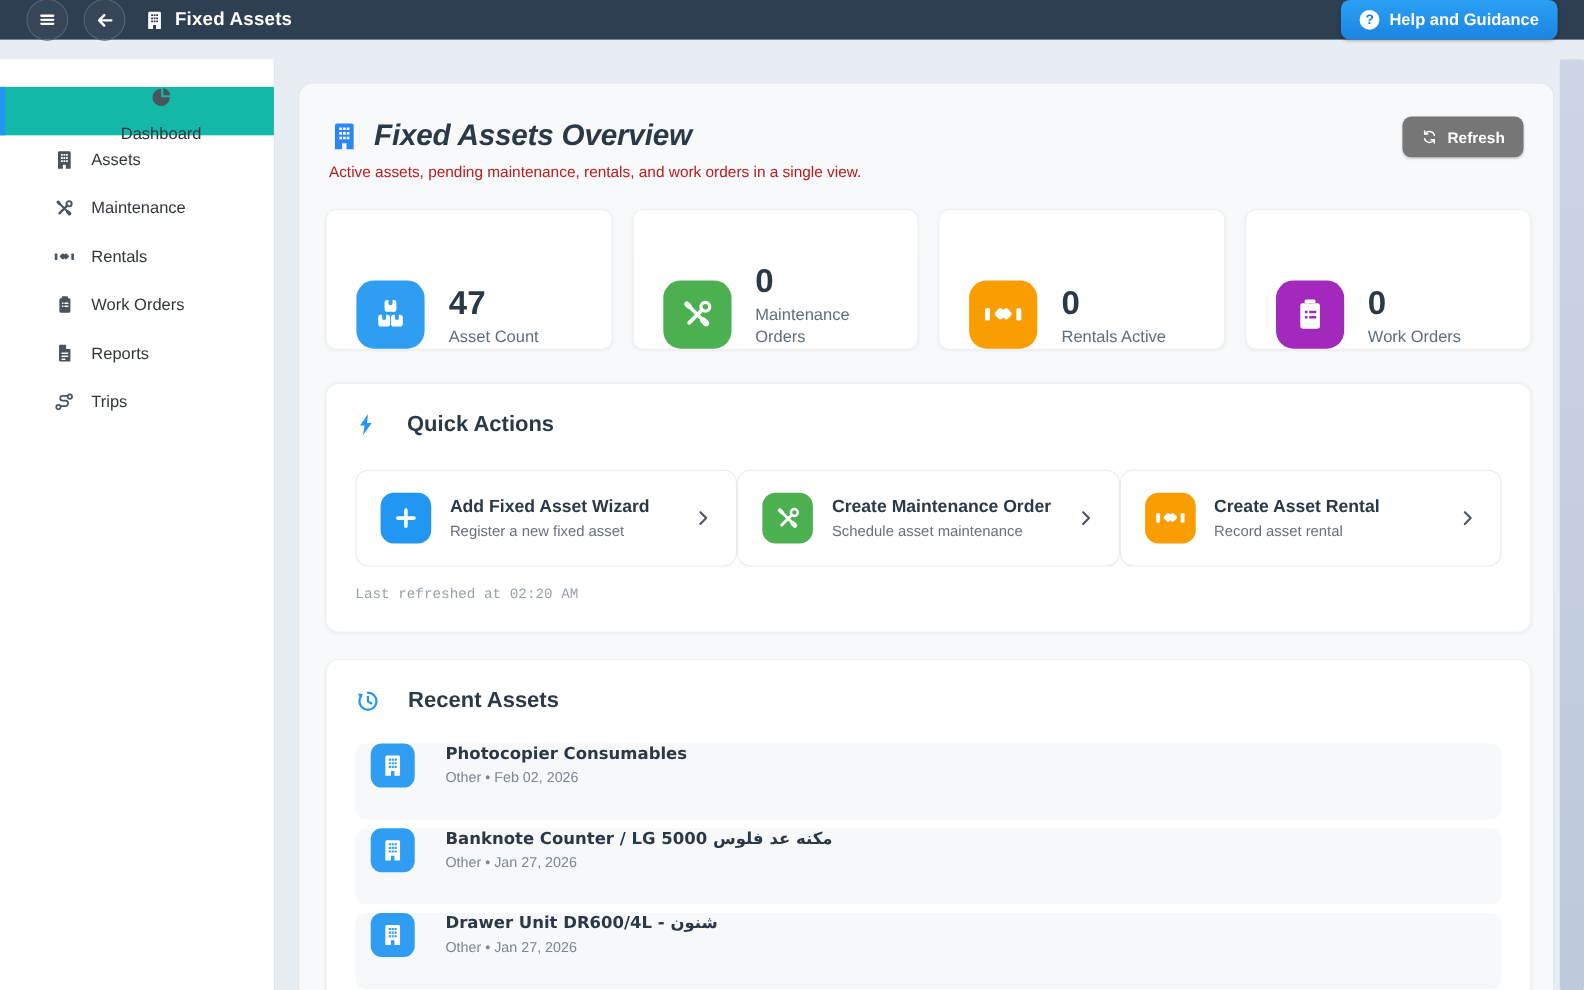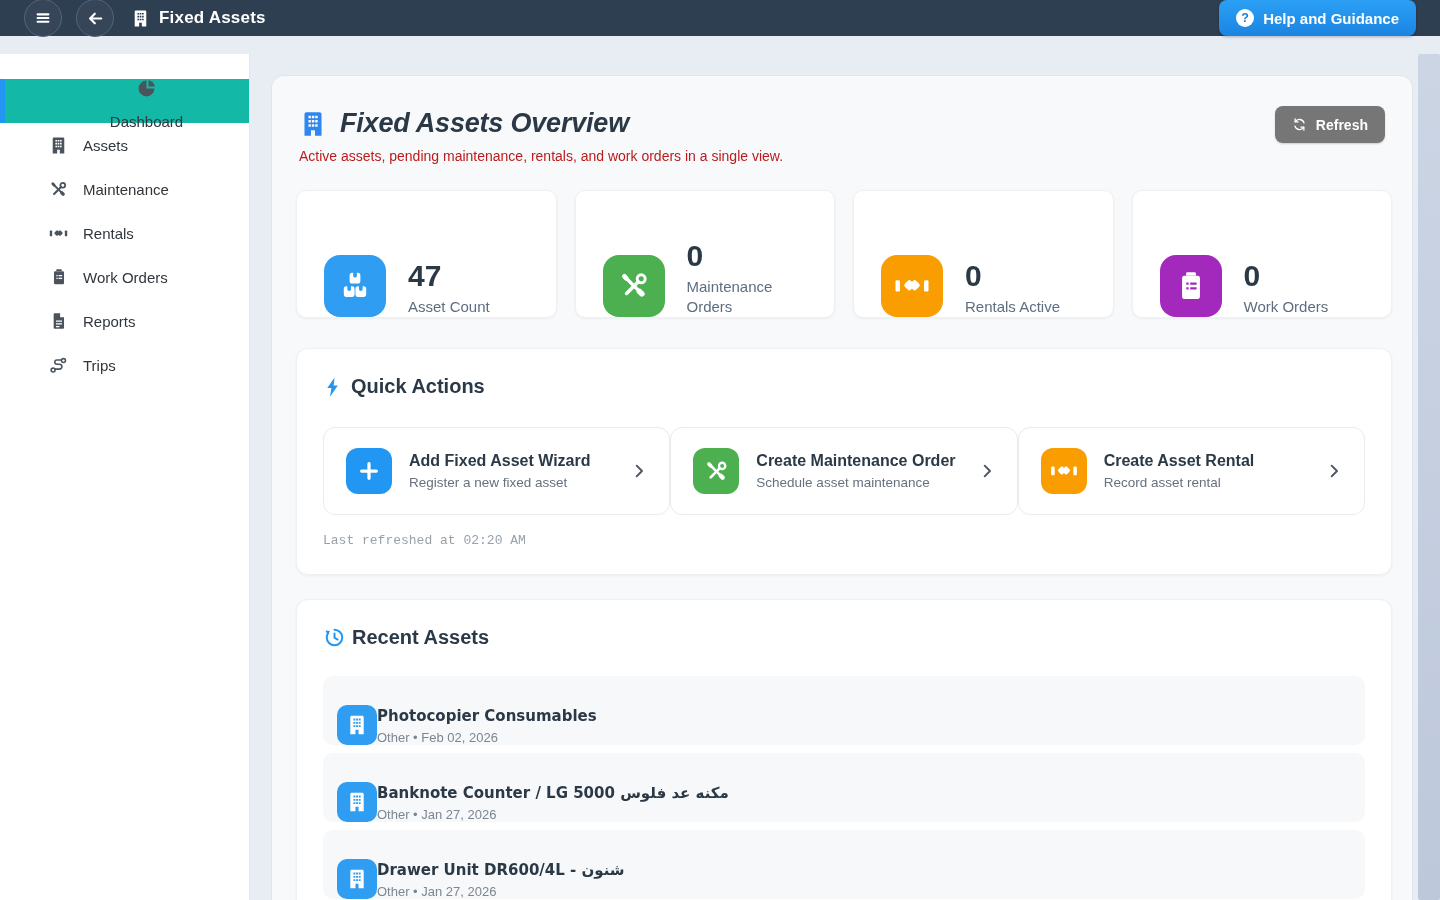--- a/index.html
+++ b/index.html
@@ -89,21 +89,21 @@
     display:flex; align-items:center; justify-content:center;
   }
   .stat-num { font-size:30px; font-weight:800; color:#2b3947; line-height:1.05; }
   .stat-label { margin-top:5px; font-size:15px; color:#5d6e80; max-width:112px; line-height:1.35; }
 
   
   .section-card {
     margin:30px 20px 0 24px; background:#fff; border:1px solid #eef0f3; border-radius:12px;
     box-shadow:0 1px 3px rgba(16,24,40,.05); padding:26px;
   }
-  .section-head { display:flex; align-items:center; gap:6px; }
+  .section-head { display:flex; gap:25px; }
   .section-head .h-ic { color:#2196f3; display:flex; }
   .section-title { font-size:20px; font-weight:700; color:#2b3947; }
 
   .actions-row { display:flex; margin-top:29px; }
   .action-btn {
     flex:1; height:88px; background:#fff; border:1px solid #e8ebef; border-radius:12px;
     display:flex; align-items:center; gap:17px; padding:0 20px 0 22px; cursor:pointer;
     font-family:inherit; text-align:left;
   }
   .action-icon {
@@ -112,21 +112,21 @@
   }
   .action-title { font-size:16px; font-weight:700; color:#2b3947; }
   .action-sub { margin-top:5px; font-size:13.5px; color:#66717d; }
   .action-chev { margin-left:auto; color:#4d5560; display:flex; }
   .last-refreshed { margin-top:18px; font-size:13px; color:#98a1ab;font-family:Liberation Mono, monospace; }
 
   .recent-card { margin-top:24px; padding-bottom:26px; }
   .recent-list { margin-top:27px; display:flex; flex-direction:column; gap:8px; }
   .recent-item {
     height:69px; background:#f7f8fa; border-radius:10px;
-    display:flex; align-items:flex-end; gap:0; padding-left:14px; cursor:pointer;
+    display:flex; align-items:flex-start; gap:28px; padding-left:14px; cursor:pointer;
   }
   .recent-icon {
     width:40px; height:40px; border-radius:10px; background:#2f9df1; color:#fff;
     display:flex; align-items:center; justify-content:center; flex:0 0 auto;
   }
   .recent-name { font-size:15px; font-weight:700; color:#2b3947; font-family:"DejaVu Sans","Liberation Sans",sans-serif; }
   .recent-meta { margin-top:5px; font-size:13px; color:#7b8692; }
 </style>
 </head>
 <body>

